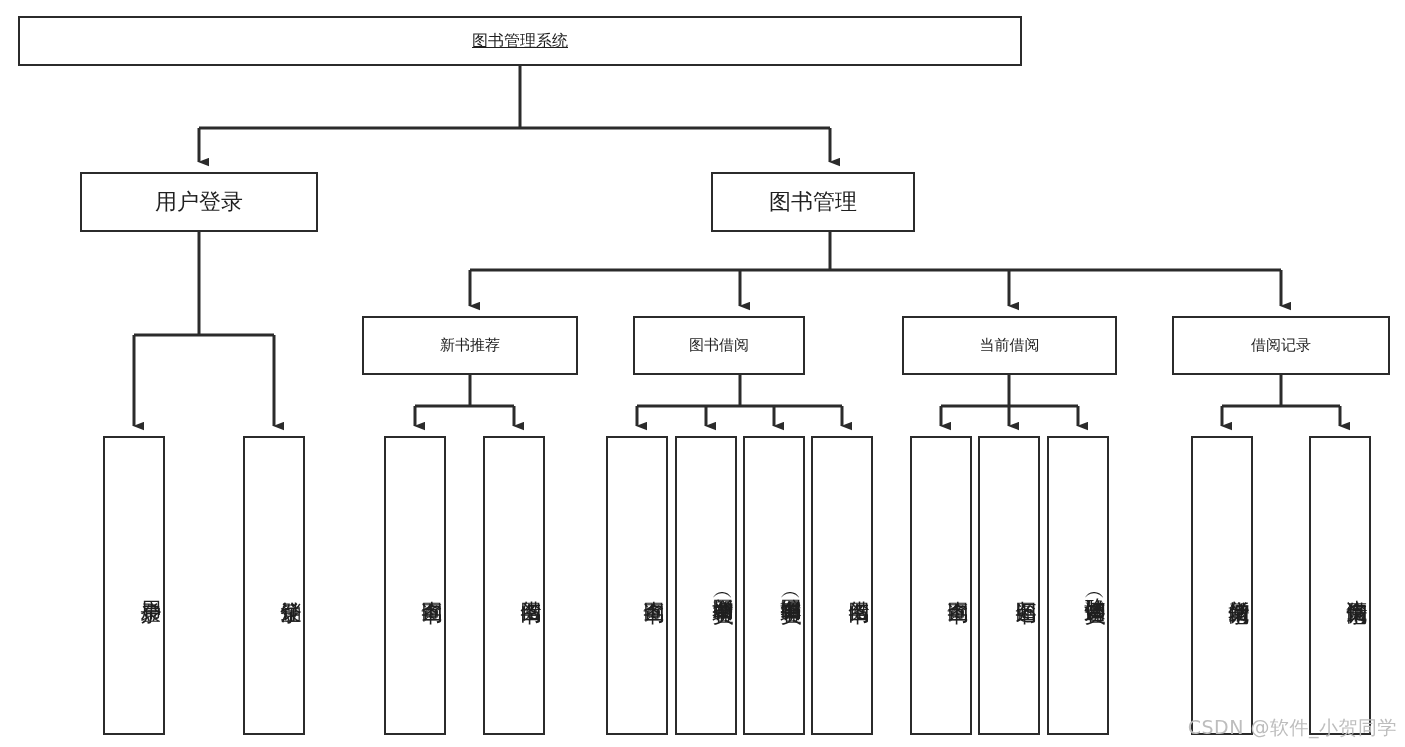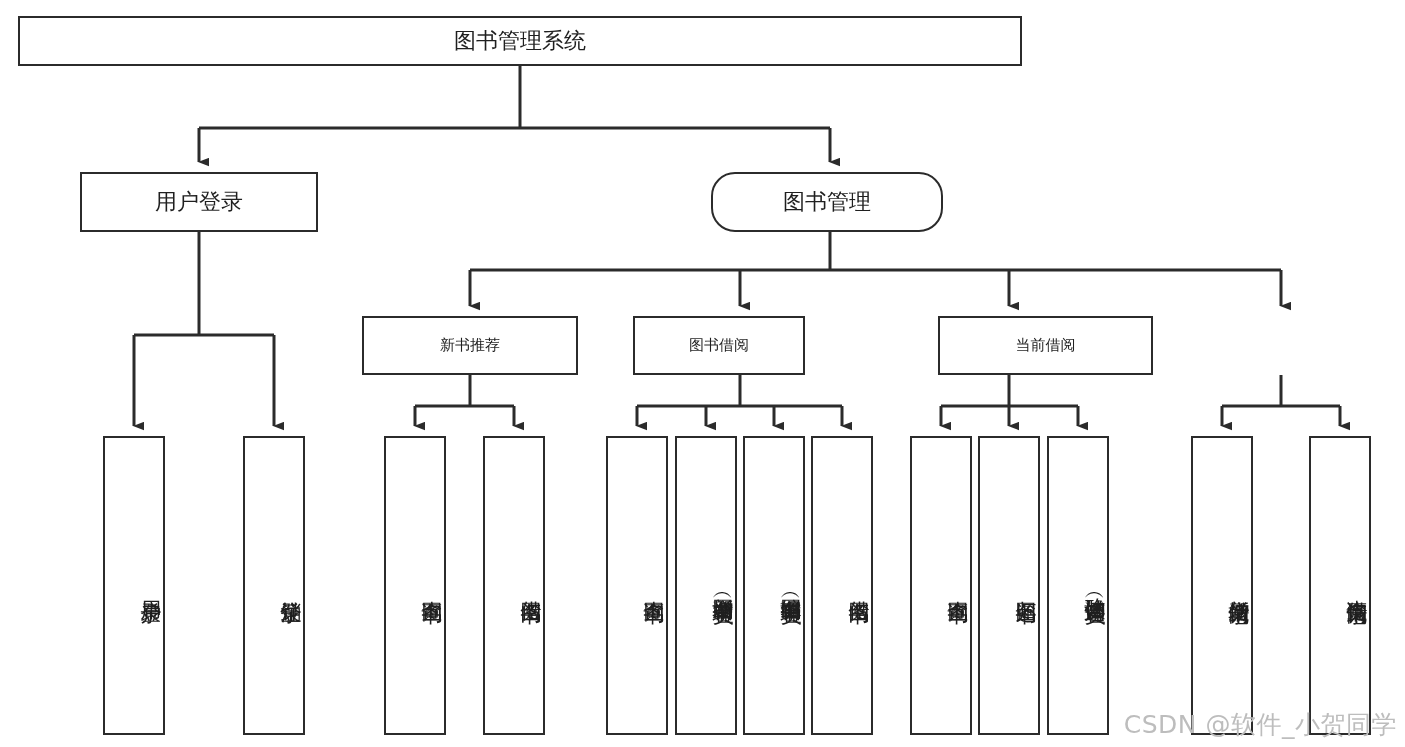--- a/index.html
+++ b/index.html
@@ -32,21 +32,22 @@
     border: 2px solid #2b2b2b;
     background: #ffffff;
     color: #1f1f1f;
     display: flex;
     align-items: center;
     justify-content: center;
     text-align: center;
     line-height: 1.16;
   }
   .node.root {
-    font-size: 22px;
+    font-size: 16px;
+    text-decoration: underline;
   }
   .node.level2 {
     font-size: 22px;
   }
   .node.level3 {
     font-size: 15px;
   }
   .node.leaf {
     font-size: 21px;
     writing-mode: vertical-rl;
@@ -58,21 +59,21 @@
   }
   .node.leaf .vlabel {
     writing-mode: vertical-rl;
     text-orientation: upright;
     white-space: nowrap;
   }
   .watermark {
     position: absolute;
     right: 8px;
     bottom: 6px;
-    font-size: 25px;
+    font-size: 19px;
     color: #bdbdbd;
     white-space: nowrap;
     letter-spacing: 0.5px;
     font-family: "DejaVu Sans", "Liberation Sans", sans-serif;
   }
 </style>
 </head>
 <body>
 
 <div id="canvas">
@@ -123,25 +124,26 @@
       <path d="M1281,375 L1281,406"></path>
       <path d="M1222,406 L1340,406"></path>
       <path d="M1222,406 L1222,426" marker-end="url(#arrow)"></path>
       <path d="M1340,406 L1340,426" marker-end="url(#arrow)"></path>
     </g>
   </svg>
 
   <div class="node root" style="left:18px; top:16px; width:1004px; height:50px;">图书管理系统</div>
 
   <div class="node level2" style="left:80px; top:172px; width:238px; height:60px;">用户登录</div>
-  <div class="node level2" style="left:711px; top:172px; width:232px; height:60px;border-radius:24px;">图书管理</div>
+  <div class="node level2" style="left:711px; top:172px; width:204px; height:60px;">图书管理</div>
 
   <div class="node level3" style="left:362px; top:316px; width:216px; height:59px;">新书推荐</div>
   <div class="node level3" style="left:633px; top:316px; width:172px; height:59px;">图书借阅</div>
-  <div class="node level3" style="left:902px; top:316px; width:215px; height:59px;margin-left:36px;">当前借阅</div>
+  <div class="node level3" style="left:902px; top:316px; width:215px; height:59px;">当前借阅</div>
+  <div class="node level3" style="left:1172px; top:316px; width:218px; height:59px;">借阅记录</div>
 
   <div class="node leaf" style="left:103px; top:436px; width:62px; height:299px;">
     <span class="vlabel">用户登录</span>
   </div>
   <div class="node leaf" style="left:243px; top:436px; width:62px; height:299px;">
     <span class="vlabel">注销登录</span>
   </div>
 
   <div class="node leaf" style="left:384px; top:436px; width:62px; height:299px;">
     <span class="vlabel">查询图书</span>

